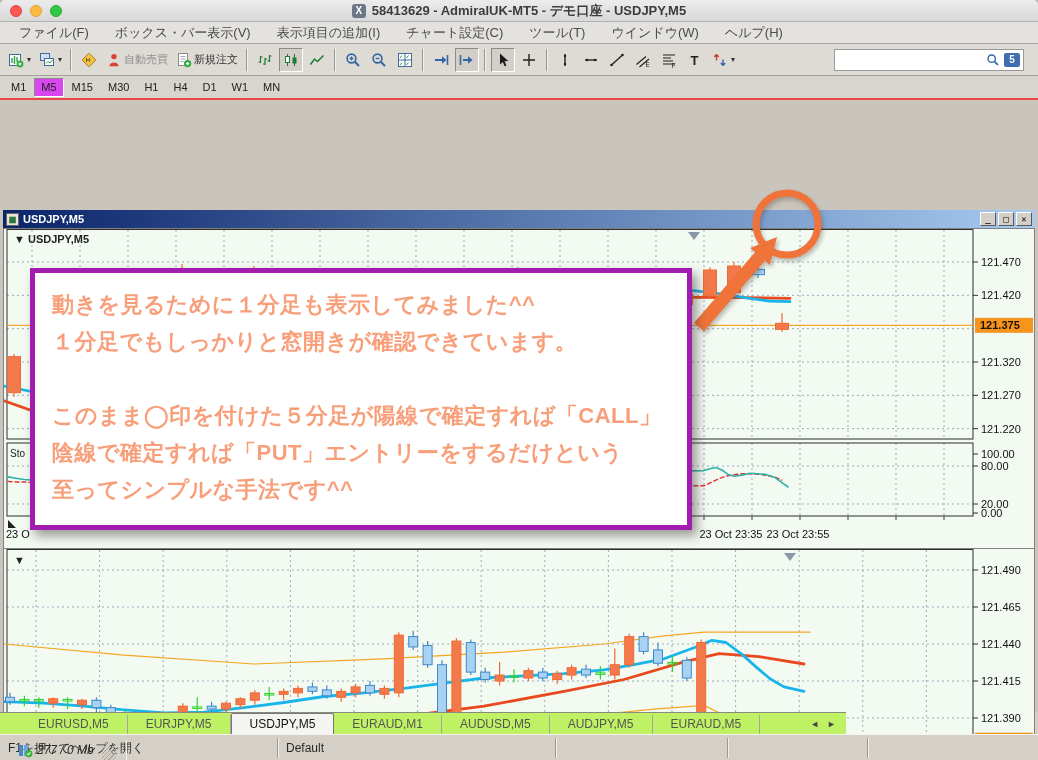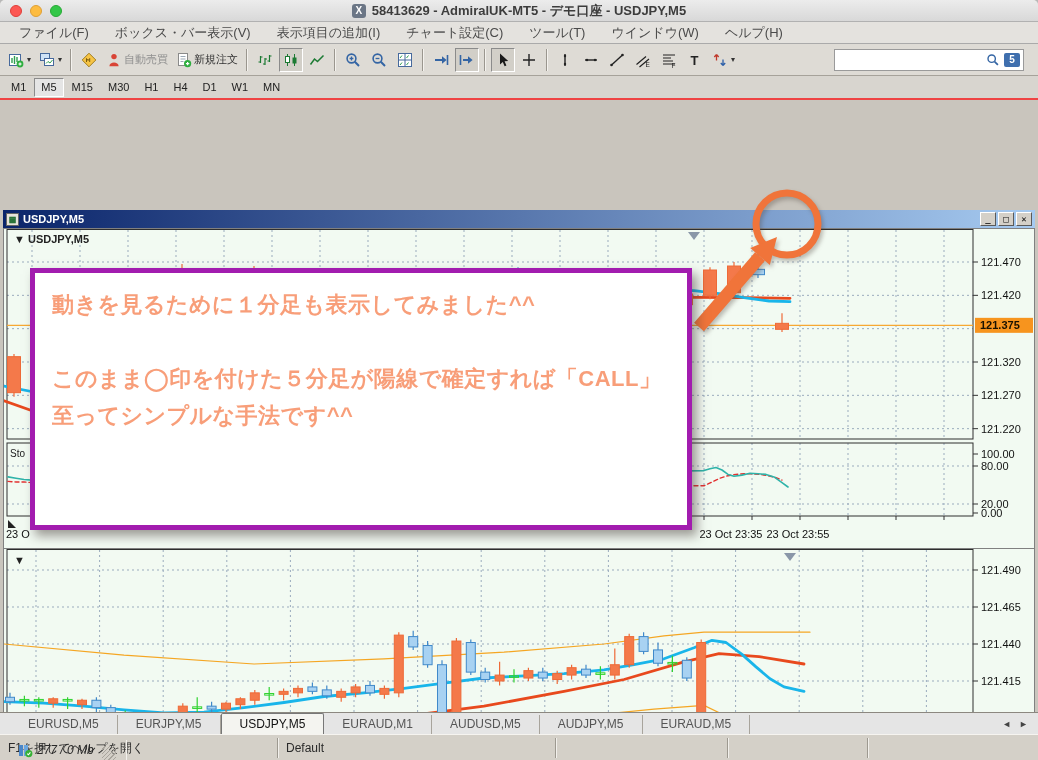--- a/index.html
+++ b/index.html
@@ -36,21 +36,21 @@
     background:#fff;border:1px solid #9a9a9a;height:22px;width:190px;padding:0 3px;}
   .searchwrap input{border:none;outline:none;flex:1;font-size:12px;height:18px;min-width:10px;
     font-family:"Liberation Sans",sans-serif;}
   .badge5{background:#3f6fae;color:#fff;font-size:10px;font-weight:700;border-radius:2px;
     width:16px;height:14px;display:flex;align-items:center;justify-content:center;margin-left:4px;}
   
   .tfbar{position:absolute;left:0;top:76px;width:1038px;height:24px;background:#d8d5cf;
     border-bottom:2px solid #ef4444;display:flex;align-items:center;padding-left:4px;}
   .tfbtn{font-size:11px;color:#222;height:19px;padding:0 6px;display:flex;align-items:center;
     border:1px solid transparent;margin-right:1px;}
-  .tfbtn.active{border-color:#8b8b8b #ffffff #ffffff #8b8b8b;background:#e5e5e5;}
+  .tfbtn.active{border-color:#8b8b8b #ffffff #ffffff #8b8b8b;background:#d946ef;}
   
   .workspace{position:absolute;left:0;top:100px;width:1038px;height:612px;background:#c9c5bd;}
   .chartwin{position:absolute;left:3px;width:1032px;border:1px solid #808080;background:#f2faf2;}
   .wintitle{position:absolute;left:3px;top:110px;width:1032px;height:18px;
     background:linear-gradient(90deg,#0a246a,#a6caf0);display:flex;align-items:center;
     padding:0 3px;color:#fff;font-size:11px;font-weight:700;}
   .wintitle .wicon{width:13px;height:13px;background:#e8e4da;border:1px solid #666;margin-right:4px;
     display:flex;align-items:center;justify-content:center;font-size:8px;color:#1a6a2a;}
   .winbtns{margin-left:auto;display:flex;gap:2px;}
   .winbtn{width:16px;height:14px;background:#d4d0c8;border:1px solid;border-color:#fff #5a5a5a #5a5a5a #fff;
@@ -58,22 +58,22 @@
   svg text{font-family:"Liberation Sans",sans-serif;}
   
   .annotation{position:absolute;left:30px;top:268px;width:662px;height:262px;background:#ffffff;
     border:5px solid #a21caf;box-shadow:5px 6px 10px rgba(70,60,55,.5);
     padding:13px 0 0 17px;z-index:30;}
   .annot-line{font-size:22px;font-weight:700;color:#f89e79;line-height:37px;white-space:nowrap;
     letter-spacing:.5px;min-height:37px;}
   .overlay{position:absolute;left:0;top:100px;z-index:25;pointer-events:none;
     filter:drop-shadow(2px 3px 2px rgba(80,70,60,.35));}
   
-  .tabbar{position:absolute;left:0;top:712px;width:1038px;height:22px;background:#e5e5e5;
-    border-top:1px solid #8c8880;display:flex;align-items:flex-end;padding-left:10px;}
+  .tabbar{position:absolute;left:0;top:712px;width:846px;height:22px;background:#bef264;
+    border-top:1px solid #8c8880;display:flex;align-items:flex-end;padding-left:20px;}
   .tab{font-size:12px;color:#555;height:19px;line-height:19px;padding:0 18px;
     border-right:1px solid #a8a49c;cursor:default;}
   .tab.active{background:#f4f4f0;color:#111;border:1px solid #777;border-bottom:none;
     height:21px;line-height:21px;border-radius:2px 2px 0 0;}
   .tabarrows{margin-left:auto;margin-right:10px;display:flex;gap:8px;align-items:center;height:20px;}
   .tabarrow{font-size:9px;color:#444;}
   
   .statusbar{position:absolute;left:0;top:734px;width:1038px;height:26px;background:#d4d0c8;
     border-top:1px solid #f6f4f0;display:flex;align-items:center;font-size:12px;color:#2a2a2a;}
   .scell{height:20px;line-height:20px;padding:0 8px;border-right:1px solid #9d9990;
@@ -877,22 +877,24 @@
           <line x1="958.199999999999" y1="681.5" x2="958.199999999999" y2="684" stroke="#555"></line>
           <text x="14" y="463" font-size="11" font-weight="700" fill="#222">▼</text>
           <polygon points="784,452 796,452 790,460" fill="#8a97a8"></polygon>
           <polygon points="8,685 16,693 8,693" fill="#222"></polygon>
         </svg>
     </div>
   </div>
 
   <div class="annotation" id="annot">
       <div class="annot-line">動きを見るために１分足も表示してみました^^</div>
+      <div class="annot-line">１分足でもしっかりと窓開きが確認できています。</div>
       <div class="annot-line">&nbsp;</div>
       <div class="annot-line">このまま◯印を付けた５分足が陽線で確定すれば「CALL」</div>
+      <div class="annot-line">陰線で確定すれば「PUT」エントリーをするだけという</div>
       <div class="annot-line">至ってシンプルな手法です^^</div>
     </div>
   <svg class="overlay" id="overlay" width="1038" height="612" viewBox="0 100 1038 612">
       <circle cx="787" cy="224" r="31" fill="none" stroke="#f0743a" stroke-width="7"></circle>
       <line x1="699" y1="327" x2="760" y2="256.5" stroke="#f0743a" stroke-width="13"></line>
       <polygon points="777,237 769.8,265.1 750.2,247.9" fill="#f0743a"></polygon>
     </svg>
 
   <div class="tabbar" id="tabbar">
       <div class="tab">EURUSD,M5</div>

